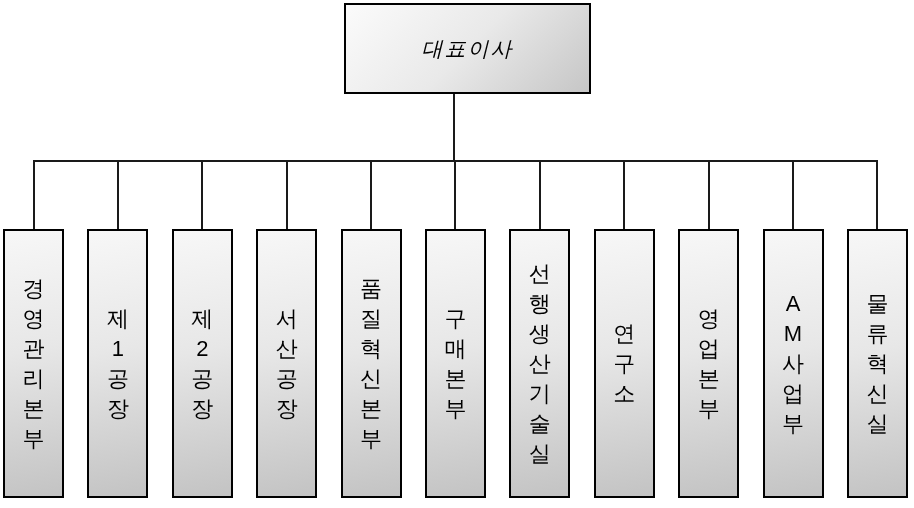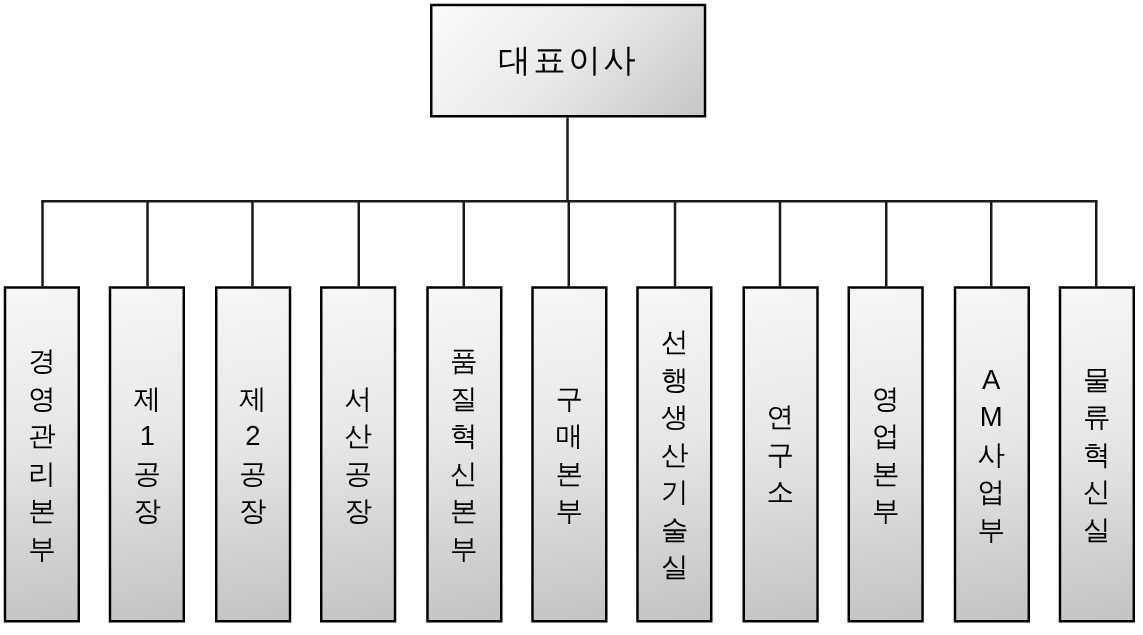--- a/index.html
+++ b/index.html
@@ -17,25 +17,26 @@
     border: 2px solid #000000;
     background: linear-gradient(170deg, #f7f7f7 0%, #e7e7e7 45%, #c3c3c3 100%);
     display: flex;
     align-items: center;
     justify-content: center;
   }
   .root-box {
     position: absolute;
     left: 344px;
     top: 3px;
-    width: 221px;
+    width: 247px;
     height: 91px;
     background: linear-gradient(135deg, #fbfbfb 0%, #e9e9e9 50%, #c6c6c6 100%);
-    font-size: 26px;
+    font-size: 21px;
     letter-spacing: 2px;
+    font-style: italic;
   }
   .root-stem {
     position: absolute;
     left: 453px;
     top: 94px;
     width: 2px;
     height: 67px;
     background: #1a1a1a;
   }
   .h-line {

